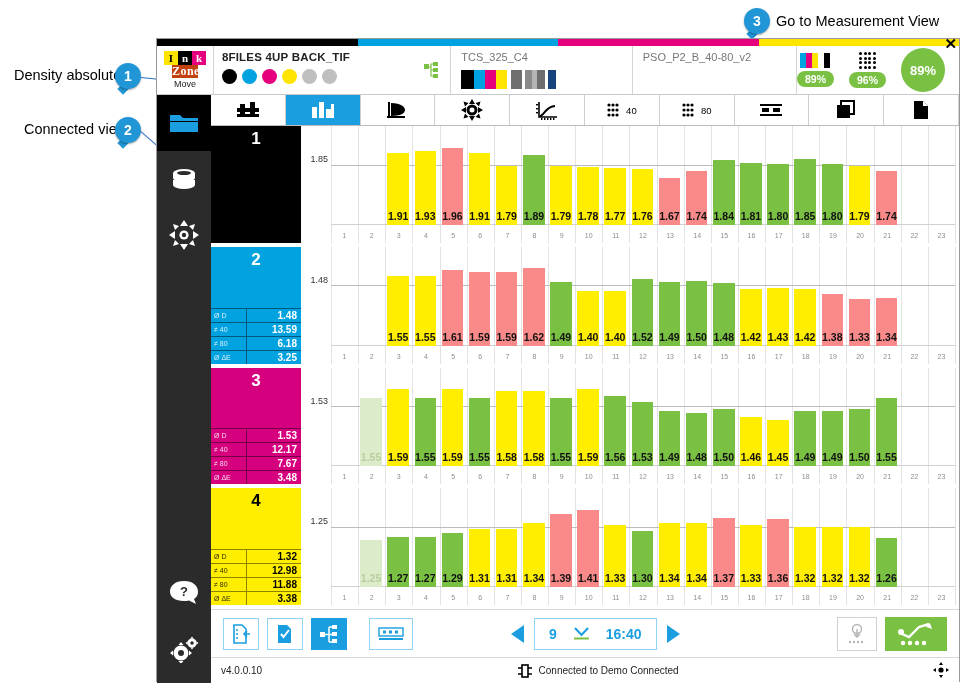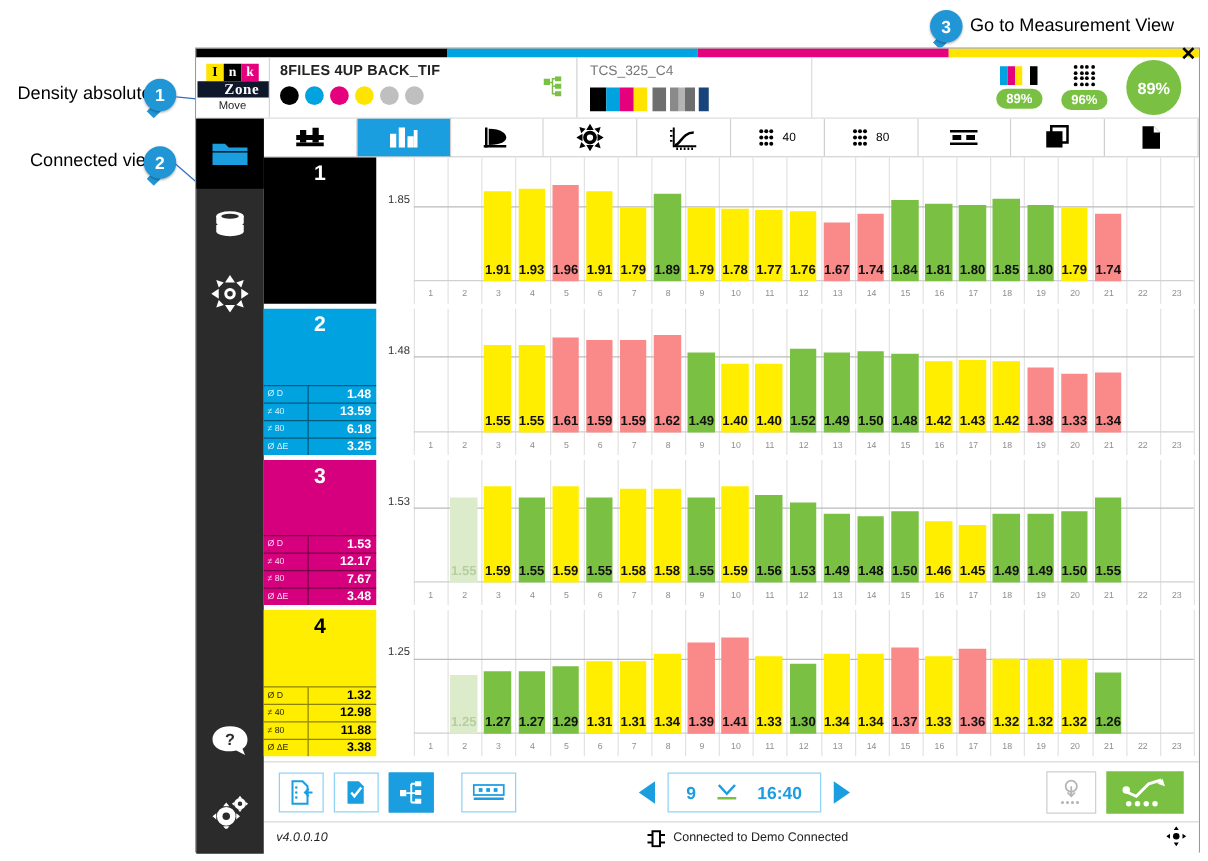--- a/index.html
+++ b/index.html
@@ -30,23 +30,23 @@
   
   .header{display:flex;height:48px;background:#ececec;border-bottom:1px solid #c9c9c9;}
   .logo{width:58px;background:#fff;border-right:1px solid #d5d5d5;
         display:flex;flex-direction:column;align-items:center;justify-content:center;}
   .logo-row{display:flex;}
   .logo-row span{width:14px;height:14px;display:flex;align-items:center;justify-content:center;
     font-size:11px;font-weight:bold;font-family:"Liberation Serif",serif;}
   .lg-y{background:#ffe400;color:#000;}
   .lg-k{background:#000;color:#fff;}
   .lg-m{background:#e5007d;color:#fff;}
-  .logo-zone{background:#0f172a;color:#fff;font-size:12px;font-weight:bold;
-    letter-spacing:.5px;width:42px;text-align:center;line-height:13px;
-    font-family:"Liberation Serif",serif;padding-left:15px;}
+  .logo-zone{background:#c2410c;color:#fff;font-size:12px;font-weight:bold;
+    letter-spacing:.5px;width:26px;text-align:center;line-height:13px;
+    font-family:"Liberation Serif",serif;}
   .logo-move{font-size:9px;color:#222;margin-top:1px;}
   .jobbox{width:246px;background:#fff;border-right:1px solid #d5d5d5;padding:5px 0 0 8px;
           box-sizing:border-box;position:relative;}
   .jobname{font-size:11.5px;font-weight:bold;color:#222;letter-spacing:.2px;}
   .dots{display:flex;gap:5px;margin-top:6px;}
   .dots i{width:15px;height:15px;border-radius:50%;display:block;}
   .sep-icon{position:absolute;right:10px;bottom:11px;}
   .condbox{width:188px;background:#fff;border-right:1px solid #d5d5d5;
            padding:5px 0 0 10px;box-sizing:border-box;}
   .condname{font-size:11px;color:#777;}
@@ -114,21 +114,21 @@
   .arrow-l{border-right:13px solid #1a9ee0;}
   .arrow-r{border-left:13px solid #1a9ee0;}
   .bb-right{margin-left:auto;display:flex;align-items:center;gap:8px;}
   .bb-lamp{width:40px;height:34px;border:1px solid #d0d0d0;background:#fff;
            display:flex;align-items:center;justify-content:center;box-sizing:border-box;}
   .bb-go{width:62px;height:34px;background:#7ac143;display:flex;
          align-items:center;justify-content:center;}
   
   .status{height:26px;background:#fff;border-top:1px solid #d9d9d9;display:flex;
           align-items:center;padding:0 10px;font-size:10px;color:#222;box-sizing:border-box;}
-  .status .ver{flex:0 0 auto;font-style:italic;}
+  .status .ver{flex:0 0 auto;}
   .status .mid{flex:1;display:flex;align-items:center;justify-content:center;gap:6px;}
 </style>
 </head>
 <body>
 
 <div class="callout-label" style="left:14px;top:67px;">Density absolute</div>
 <div class="callout-badge" style="left:115px;top:63px;">1</div>
 <div class="leader" style="left:141px;top:77px;width:208px;transform:rotate(5.8deg);"></div>
 
 <div class="callout-label" style="left:24px;top:121px;">Connected view</div>
@@ -192,20 +192,23 @@
           <i style="background: rgb(110, 110, 110); width: 11px;"></i>
           <i style="background: rgb(255, 255, 255); width: 3px;"></i>
           <i style="background: rgb(138, 138, 138); width: 7px;"></i>
           <i style="background: rgb(181, 181, 181); width: 5px;"></i>
           <i style="background: rgb(110, 110, 110); width: 8px;"></i>
           <i style="background: rgb(255, 255, 255); width: 3px;"></i>
           <i style="background: rgb(23, 68, 122); width: 8px;"></i>
         </div>
     </div>
 
+    <div class="condbox" style="width:170px;">
+      <div class="condname">PSO_P2_B_40-80_v2</div>
+    </div>
 
     <div class="kpi">
       <div class="kpi-cell">
         <div class="mini-cmyk">
           <i style="background:#00a2e0"></i>
             <i style="background:#e5007d"></i>
             <i style="background:#ffe400"></i>
             <i style="background:#fff"></i>
             <i style="background:#000"></i>
         </div>

